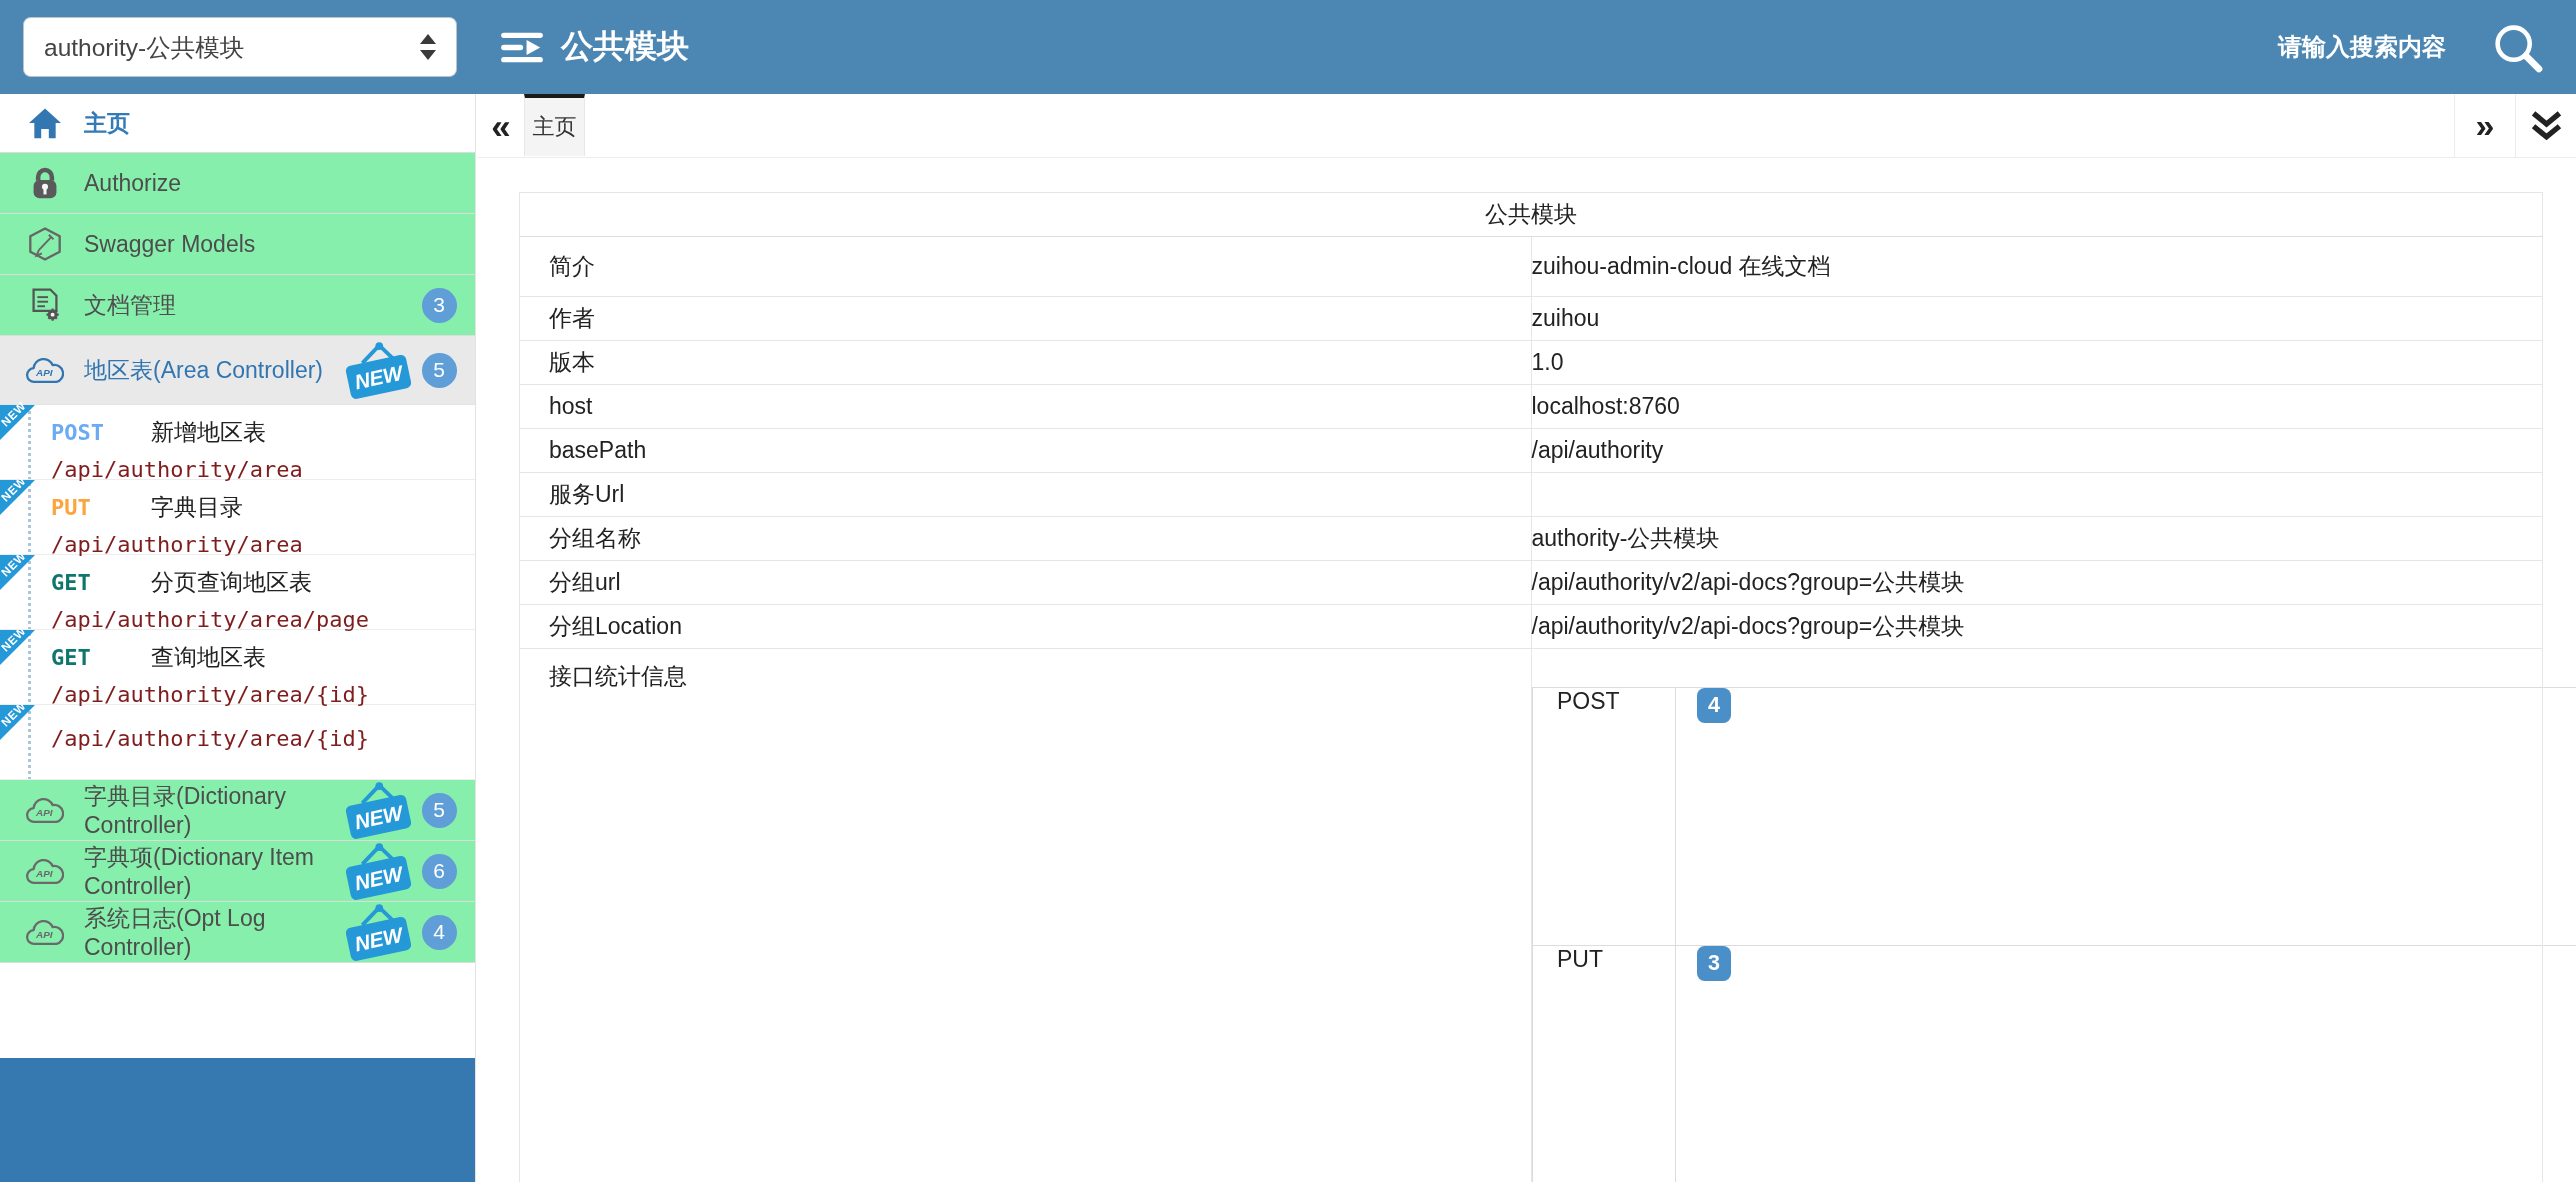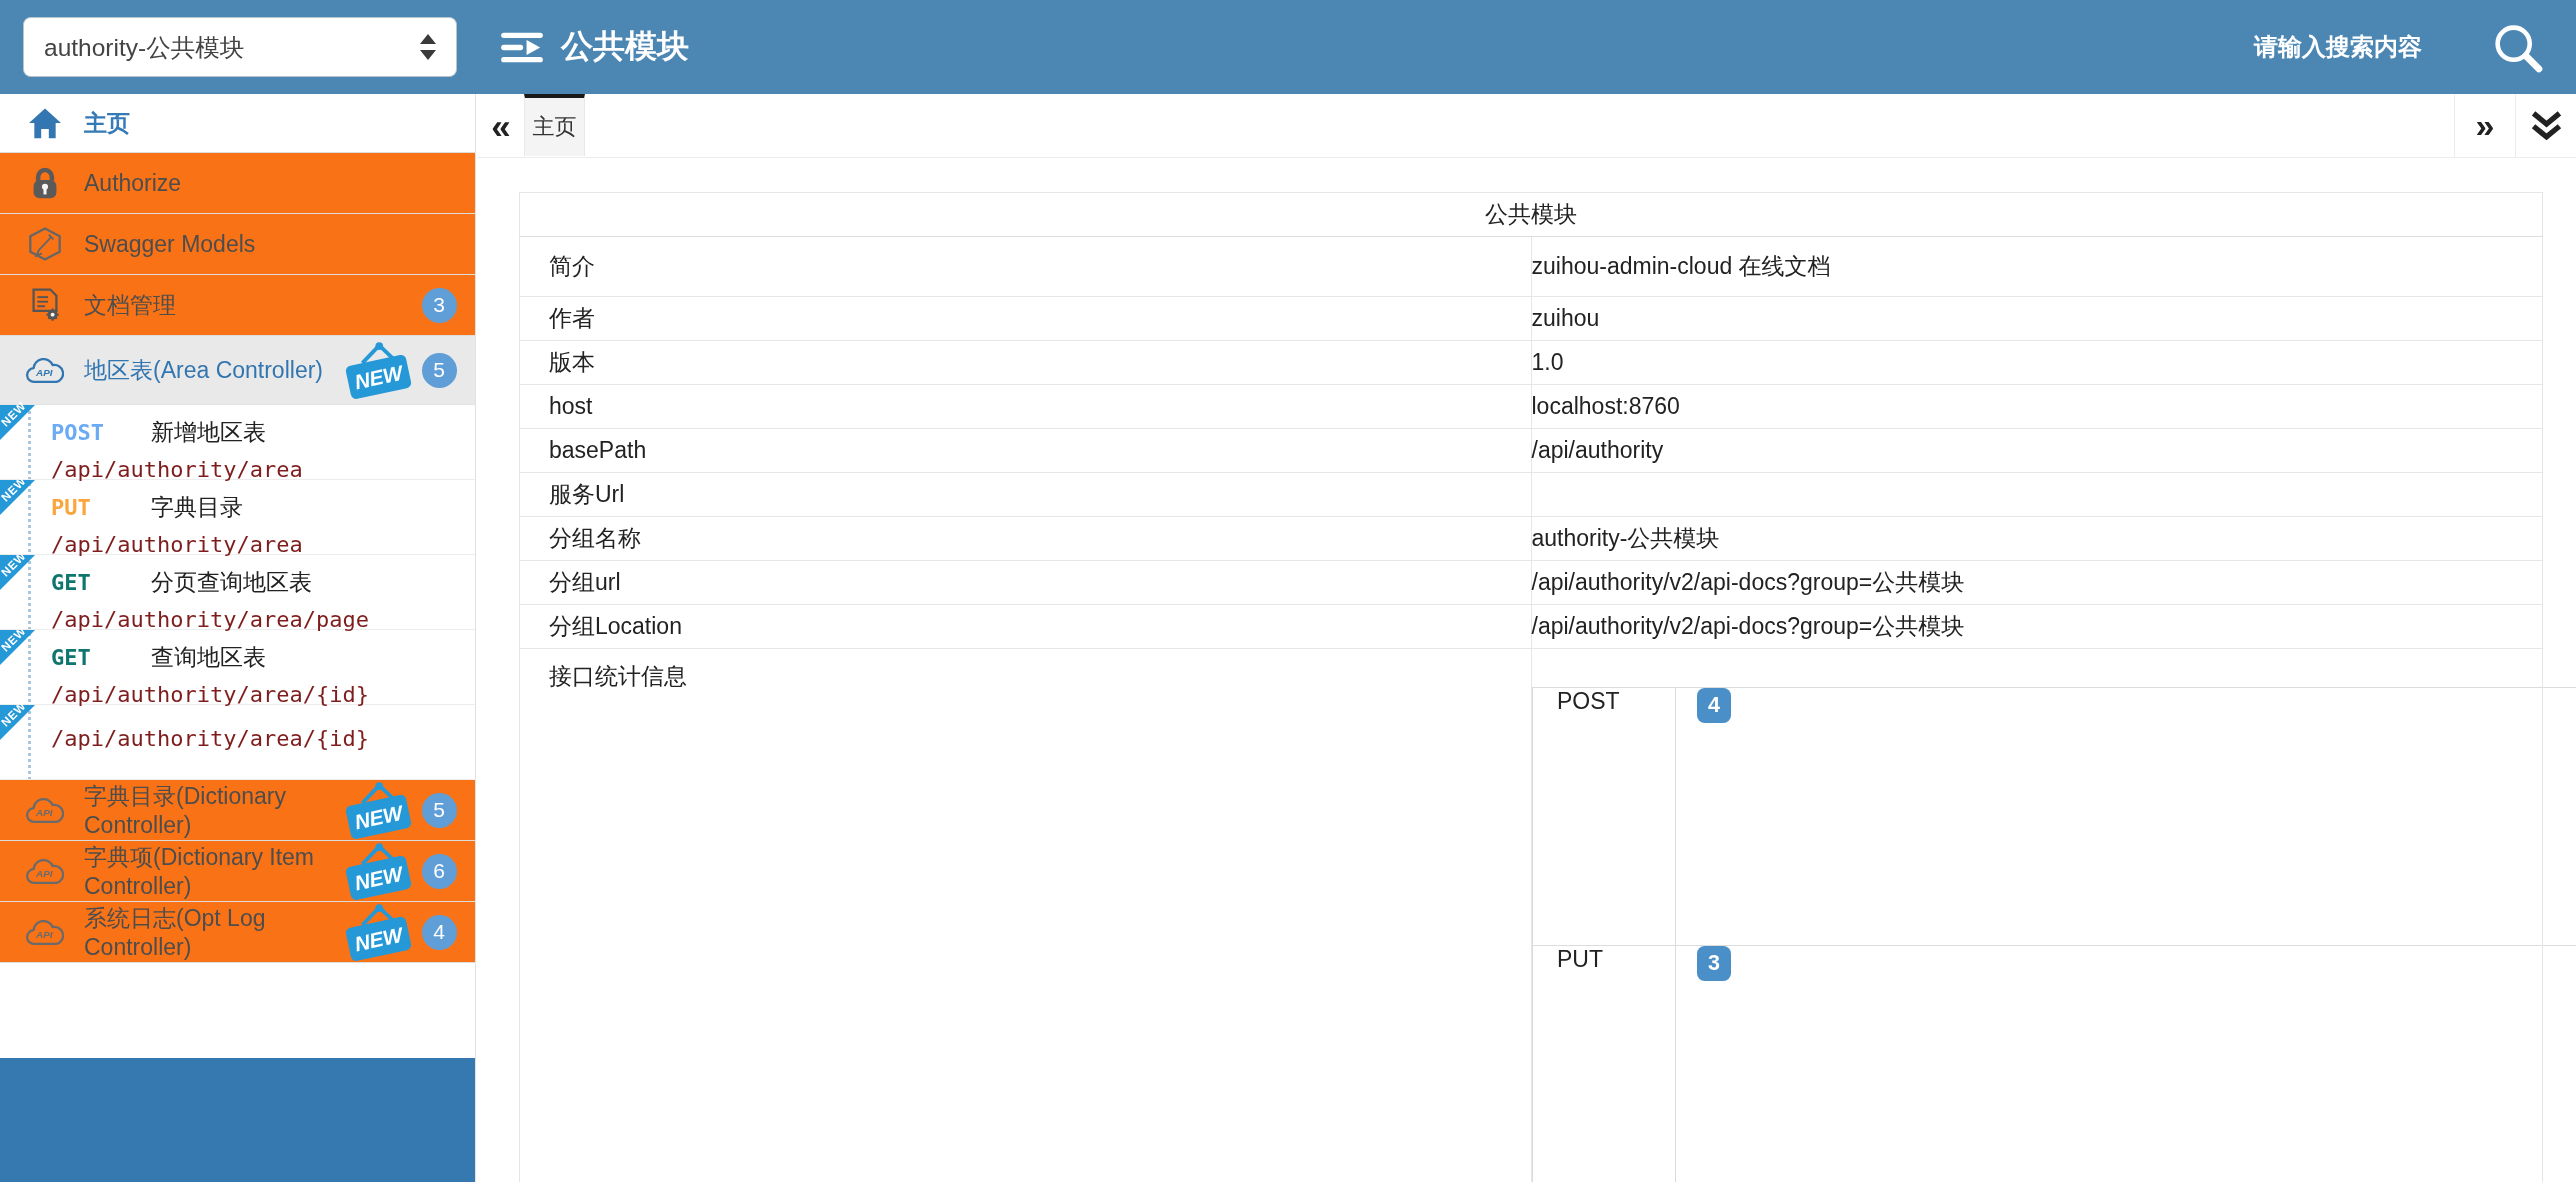--- a/index.html
+++ b/index.html
@@ -8,26 +8,26 @@
 
   
   .header { position:absolute; left:0; top:0; right:0; height:94px; background:#4c87b3; display:flex; align-items:center; }
   .group-select { margin-left:23px; width:434px; height:60px; background:#fff; border:0.8px solid #b9c4cc; border-radius:7.7px;
     display:flex; align-items:center; padding:0 20px; font-size:24.5px; color:#444; position:relative; }
   .group-select .sel-value { flex:1; white-space:nowrap; overflow:hidden; }
   .spinner { display:flex; flex-direction:column; gap:5.4px; margin-left:9.2px; }
   .spinner .up { width:0; height:0; border-left:8.4px solid transparent; border-right:8.4px solid transparent; border-bottom:10px solid #3a3a3a; }
   .spinner .down { width:0; height:0; border-left:8.4px solid transparent; border-right:8.4px solid transparent; border-top:10px solid #3a3a3a; }
   .header-title { margin-left:43px; display:flex; align-items:center; gap:17px; color:#fff; font-size:32px; font-weight:bold; }
-  .header-right { margin-left:auto; display:flex; align-items:center; margin-right:31px; gap:68px; }
+  .header-right { margin-left:auto; display:flex; align-items:center; margin-right:31px; gap:44px; }
   .search-ph { color:#fff; font-size:24px; font-weight:bold; }
 
   
   .sidebar { position:absolute; left:0; top:94px; width:476px; bottom:0; background:#fff; border-right:1.5px solid #e2e2e2; overflow:hidden; }
-  .nav-item { height:61px; display:flex; align-items:center; padding-left:26px; border-bottom:1.5px solid #dcdcdc; font-size:23px; color:#4d4d4d; background:#f97316; cursor:pointer; }
+  .nav-item { height:61px; display:flex; align-items:center; padding-left:26px; border-bottom:1.5px solid #dcdcdc; font-size:23px; color:#4d4d4d; background:#86efac; cursor:pointer; }
   .nav-item.home { height:59px; background:#fff; color:#337ab7; font-weight:bold; }
   .nav-icon { width:38px; margin-right:20px; display:flex; justify-content:center; align-items:center; flex:none; }
   .nav-item .row-right { margin-left:auto; display:flex; align-items:center; gap:7.7px; padding-right:18.4px; }
   .count-badge { min-width:35px; height:35px; border-radius:50%; background:#5f9ed6; color:#fff; font-size:21px; display:flex; align-items:center; justify-content:center; padding:0 4.6px; }
   .nav-item.controller { height:68px; background:#e9e9e9; color:#3276b1; border-bottom:none; }
 
   .endpoints { position:relative; background:#fff; border-top:1.5px solid #e4e4e4; }
   .endpoints::before { content:""; position:absolute; left:28px; top:0; bottom:0; border-left:3.1px dotted #a9c6da; }
   .endpoint { position:relative; height:75px; border-bottom:1.5px solid #ededed; padding:12.3px 0 0 51px; cursor:pointer; }
   .endpoint .line1 { display:flex; align-items:baseline; }

